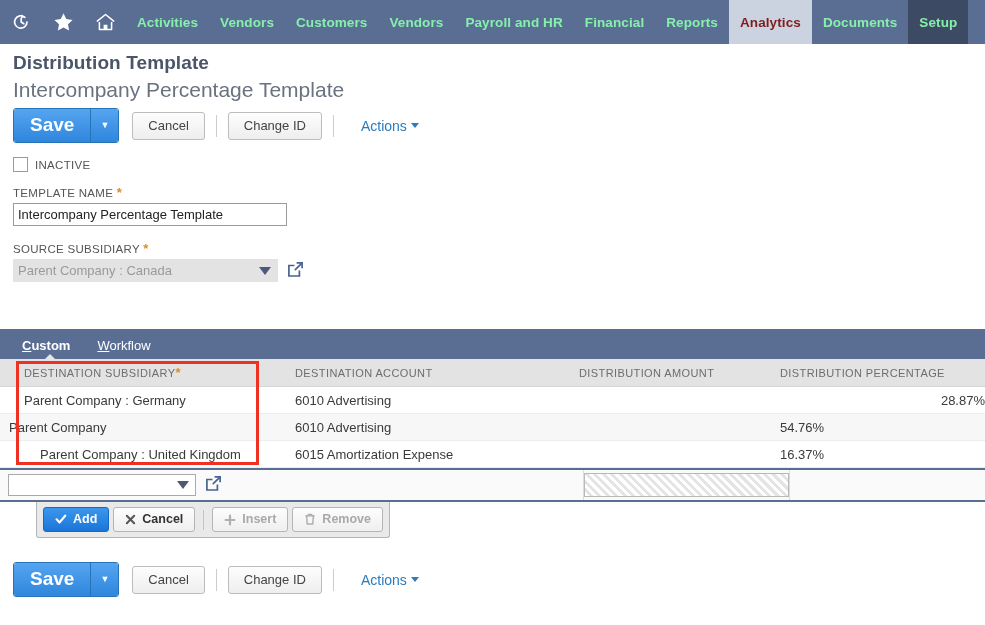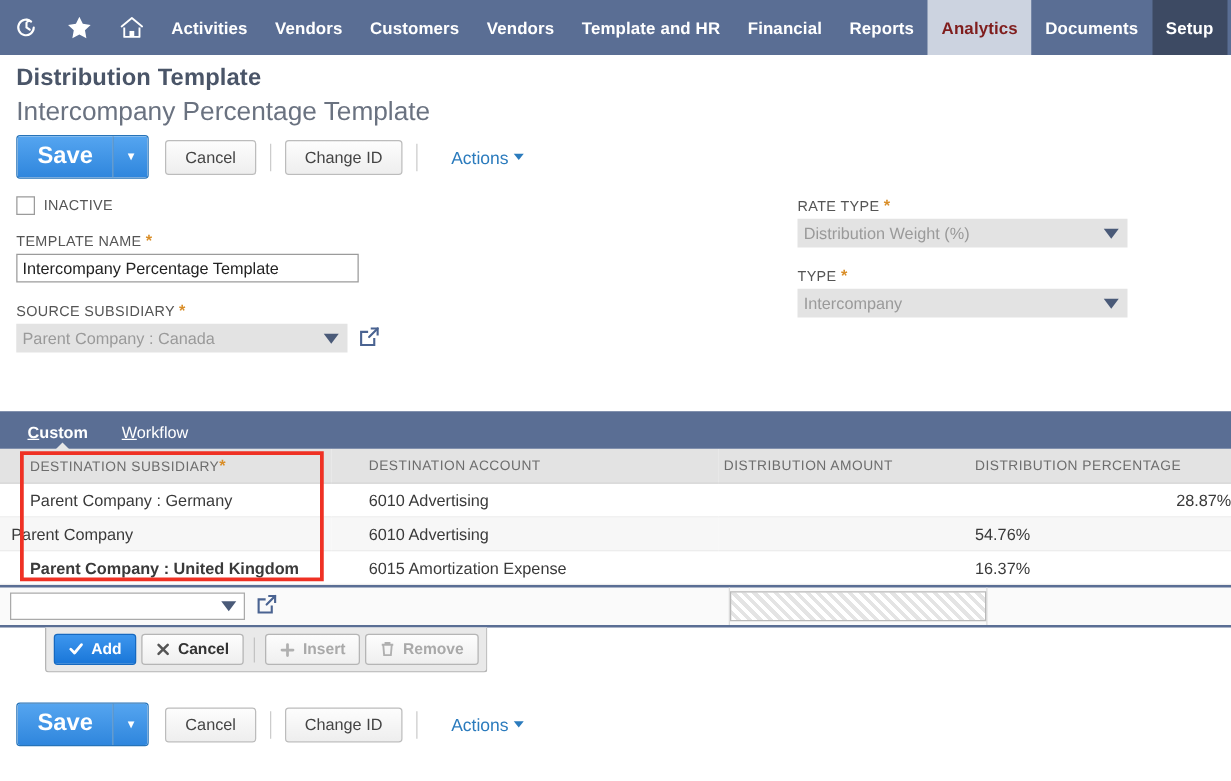--- a/index.html
+++ b/index.html
@@ -32,21 +32,21 @@
     width: 42px;
     cursor: pointer;
   }
   .nav-icon svg { display: block; }
   .nav-item {
     display: flex;
     align-items: center;
     padding: 0 11px;
     font-weight: bold;
     font-size: 13.5px;
-    color: #ffffff;
+    color: #86efac;
     cursor: pointer;
     white-space: nowrap;
     letter-spacing: .1px;
   }
   .nav-item.active {
     background: #ccd3e0;
     color: #7f1d1d;
   }
   .nav-item.dark {
     background: #3d4a63;
@@ -355,21 +355,21 @@
       <path d="M2.4 9.6L11 2.6l8.6 7" stroke-linecap="round" stroke-linejoin="round"></path>
       <path d="M4.6 10.6v7.8h12.8v-7.8" stroke-linejoin="round"></path>
       <rect x="9" y="13.4" width="4" height="5" fill="#ffffff" stroke="none"></rect>
     </svg>
   </div>
 
   <div class="nav-item">Activities</div>
   <div class="nav-item">Vendors</div>
   <div class="nav-item">Customers</div>
   <div class="nav-item">Vendors</div>
-  <div class="nav-item">Template and HR</div>
+  <div class="nav-item">Payroll and HR</div>
   <div class="nav-item">Financial</div>
   <div class="nav-item">Reports</div>
   <div class="nav-item active">Analytics</div>
   <div class="nav-item">Documents</div>
   <div class="nav-item dark">Setup</div>
 </div>
 
 <div id="titlebar">
   <div id="page-title">Distribution Template</div>
   <div id="record-title">Intercompany Percentage Template</div>
@@ -419,41 +419,20 @@
       <span class="extlink">
         <svg width="17" height="17" viewBox="0 0 17 17" fill="none" stroke="#4a6391" stroke-width="1.7">
           <path d="M12.4 9.4v5.6H1.9V4.5h5.6"></path>
           <path d="M9.6 1.8h5.5v5.5"></path>
           <path d="M15.1 1.8L8.3 8.6" stroke-linecap="round"></path>
         </svg>
       </span>
     </div>
   </div>
 
-  <div class="form-col-right">
-    <div class="fieldlabel">
-      <span>RATE TYPE</span>
-      <span class="req">*</span>
-    </div>
-    <div class="selectfield w-right">
-      <span>Distribution Weight (%)</span>
-      <span class="sel-arrow"></span>
-    </div>
-
-    <div class="field-gap"></div>
-
-    <div class="fieldlabel">
-      <span>TYPE</span>
-      <span class="req">*</span>
-    </div>
-    <div class="selectfield w-right">
-      <span>Intercompany</span>
-      <span class="sel-arrow"></span>
-    </div>
-  </div>
 </div>
 
 <div id="sublist">
 
   <div id="tabbar">
     <div class="tab active">
       <span class="ak">C</span><span>ustom</span>
     </div>
     <div class="tab">
       <span class="ak">W</span><span>orkflow</span>
@@ -490,21 +469,21 @@
         <td style="padding-left:4px;"></td>
         <td style="padding-left:0px;text-align:right;">28.87%</td>
       </tr>
       <tr class="alt">
         <td style="padding-left:9px;">Parent Company</td>
         <td style="padding-left:30px;">6010 Advertising</td>
         <td style="padding-left:4px;"></td>
         <td style="padding-left:0px;">54.76%</td>
       </tr>
       <tr>
-        <td style="padding-left:24px;font-weight:bold;">Parent Company : United Kingdom</td>
+        <td style="padding-left:40px;">Parent Company : United Kingdom</td>
         <td style="padding-left:30px;">6015 Amortization Expense</td>
         <td style="padding-left:4px;"></td>
         <td style="padding-left:0px;">16.37%</td>
       </tr>
     </tbody>
   </table>
 
   <div id="entryrow">
     <div class="er-cell er-c1">
       <div class="er-select">

